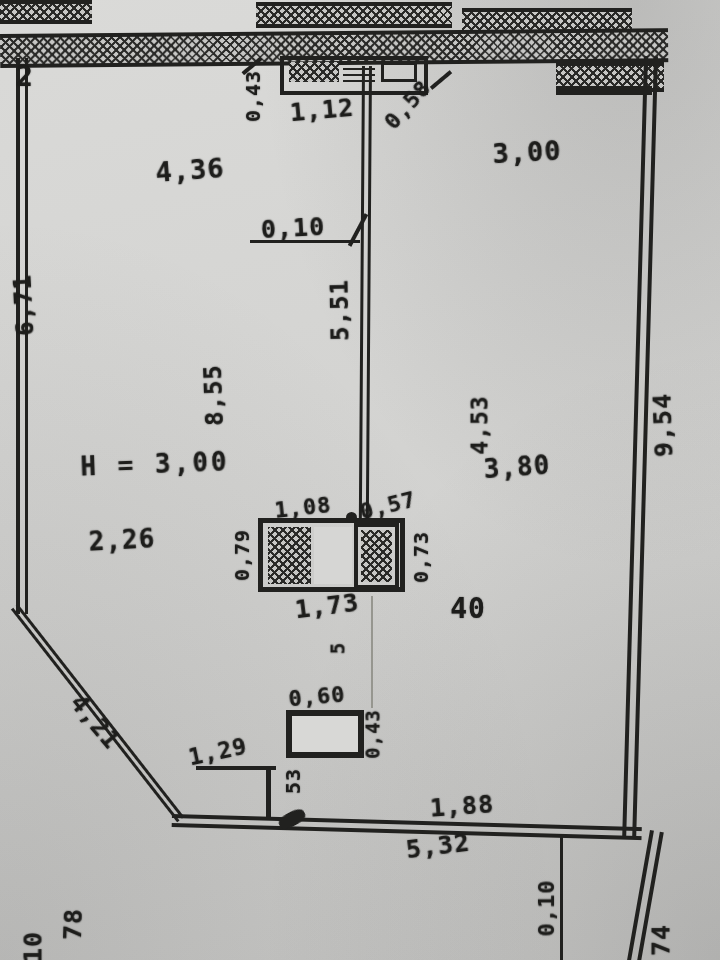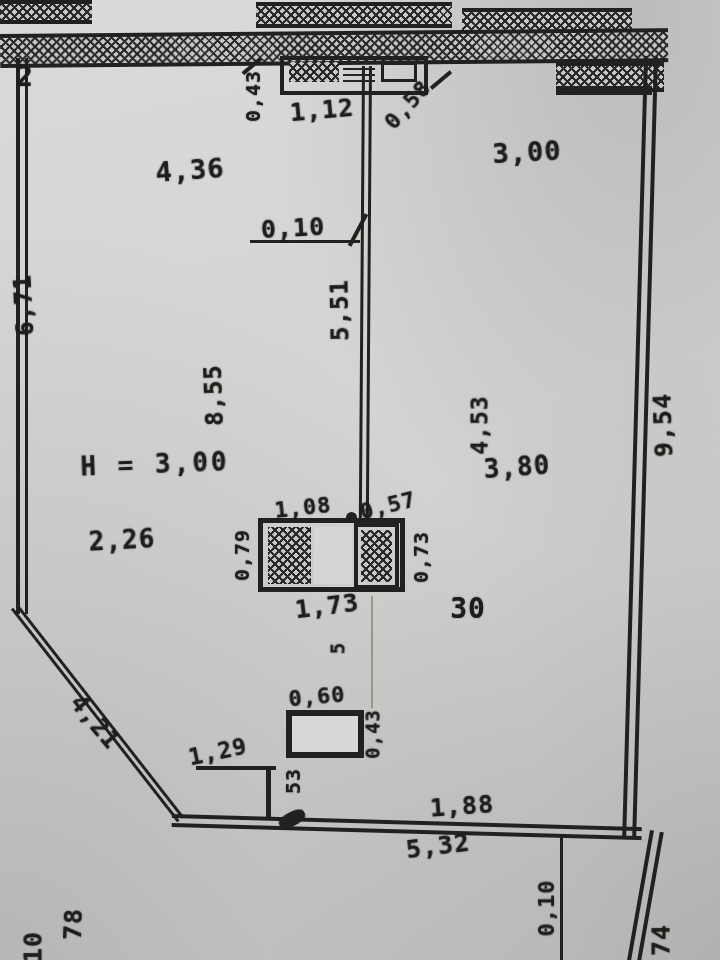--- a/index.html
+++ b/index.html
@@ -95,21 +95,21 @@
     <span class="lbl" style="left:214px;top:395px;font-size:24px;--r:-92deg;">8,55</span>
     <span class="lbl" style="left:155px;top:464px;font-size:26px;--r:-2deg;letter-spacing:3px;">H = 3,00</span>
     <span class="lbl" style="left:480px;top:425px;font-size:23px;--r:-90deg;">4,53</span>
     <span class="lbl" style="left:517px;top:467px;font-size:26px;--r:-4deg;">3,80</span>
     <span class="lbl" style="left:122px;top:540px;font-size:26px;--r:-3deg;">2,26</span>
     <span class="lbl" style="left:303px;top:508px;font-size:22px;--r:-6deg;">1,08</span>
     <span class="lbl" style="left:388px;top:506px;font-size:22px;--r:-14deg;">0,57</span>
     <span class="lbl" style="left:242px;top:555px;font-size:20px;--r:-90deg;">0,79</span>
     <span class="lbl" style="left:421px;top:557px;font-size:20px;--r:-90deg;">0,73</span>
     <span class="lbl" style="left:327px;top:606px;font-size:25px;--r:-7deg;">1,73</span>
-    <span class="lbl" style="left:468px;top:609px;font-size:28px;--r:0deg;">30</span>
+    <span class="lbl" style="left:468px;top:609px;font-size:28px;--r:0deg;">40</span>
     <span class="lbl" style="left:338px;top:648px;font-size:19px;--r:-90deg;">5</span>
     <span class="lbl" style="left:317px;top:697px;font-size:22px;--r:-5deg;">0,60</span>
     <span class="lbl" style="left:373px;top:734px;font-size:19px;--r:-90deg;">0,43</span>
     <span class="lbl" style="left:95px;top:722px;font-size:24px;--r:50deg;">4,21</span>
     <span class="lbl" style="left:218px;top:752px;font-size:23px;--r:-12deg;">1,29</span>
     <span class="lbl" style="left:293px;top:781px;font-size:20px;--r:-90deg;">53</span>
     <span class="lbl" style="left:462px;top:806px;font-size:25px;--r:-4deg;">1,88</span>
     <span class="lbl" style="left:438px;top:846px;font-size:25px;--r:-7deg;">5,32</span>
     <span class="lbl" style="left:547px;top:908px;font-size:22px;--r:-90deg;">0,10</span>
     <span class="lbl" style="left:663px;top:425px;font-size:25px;--r:-92deg;">9,54</span>

